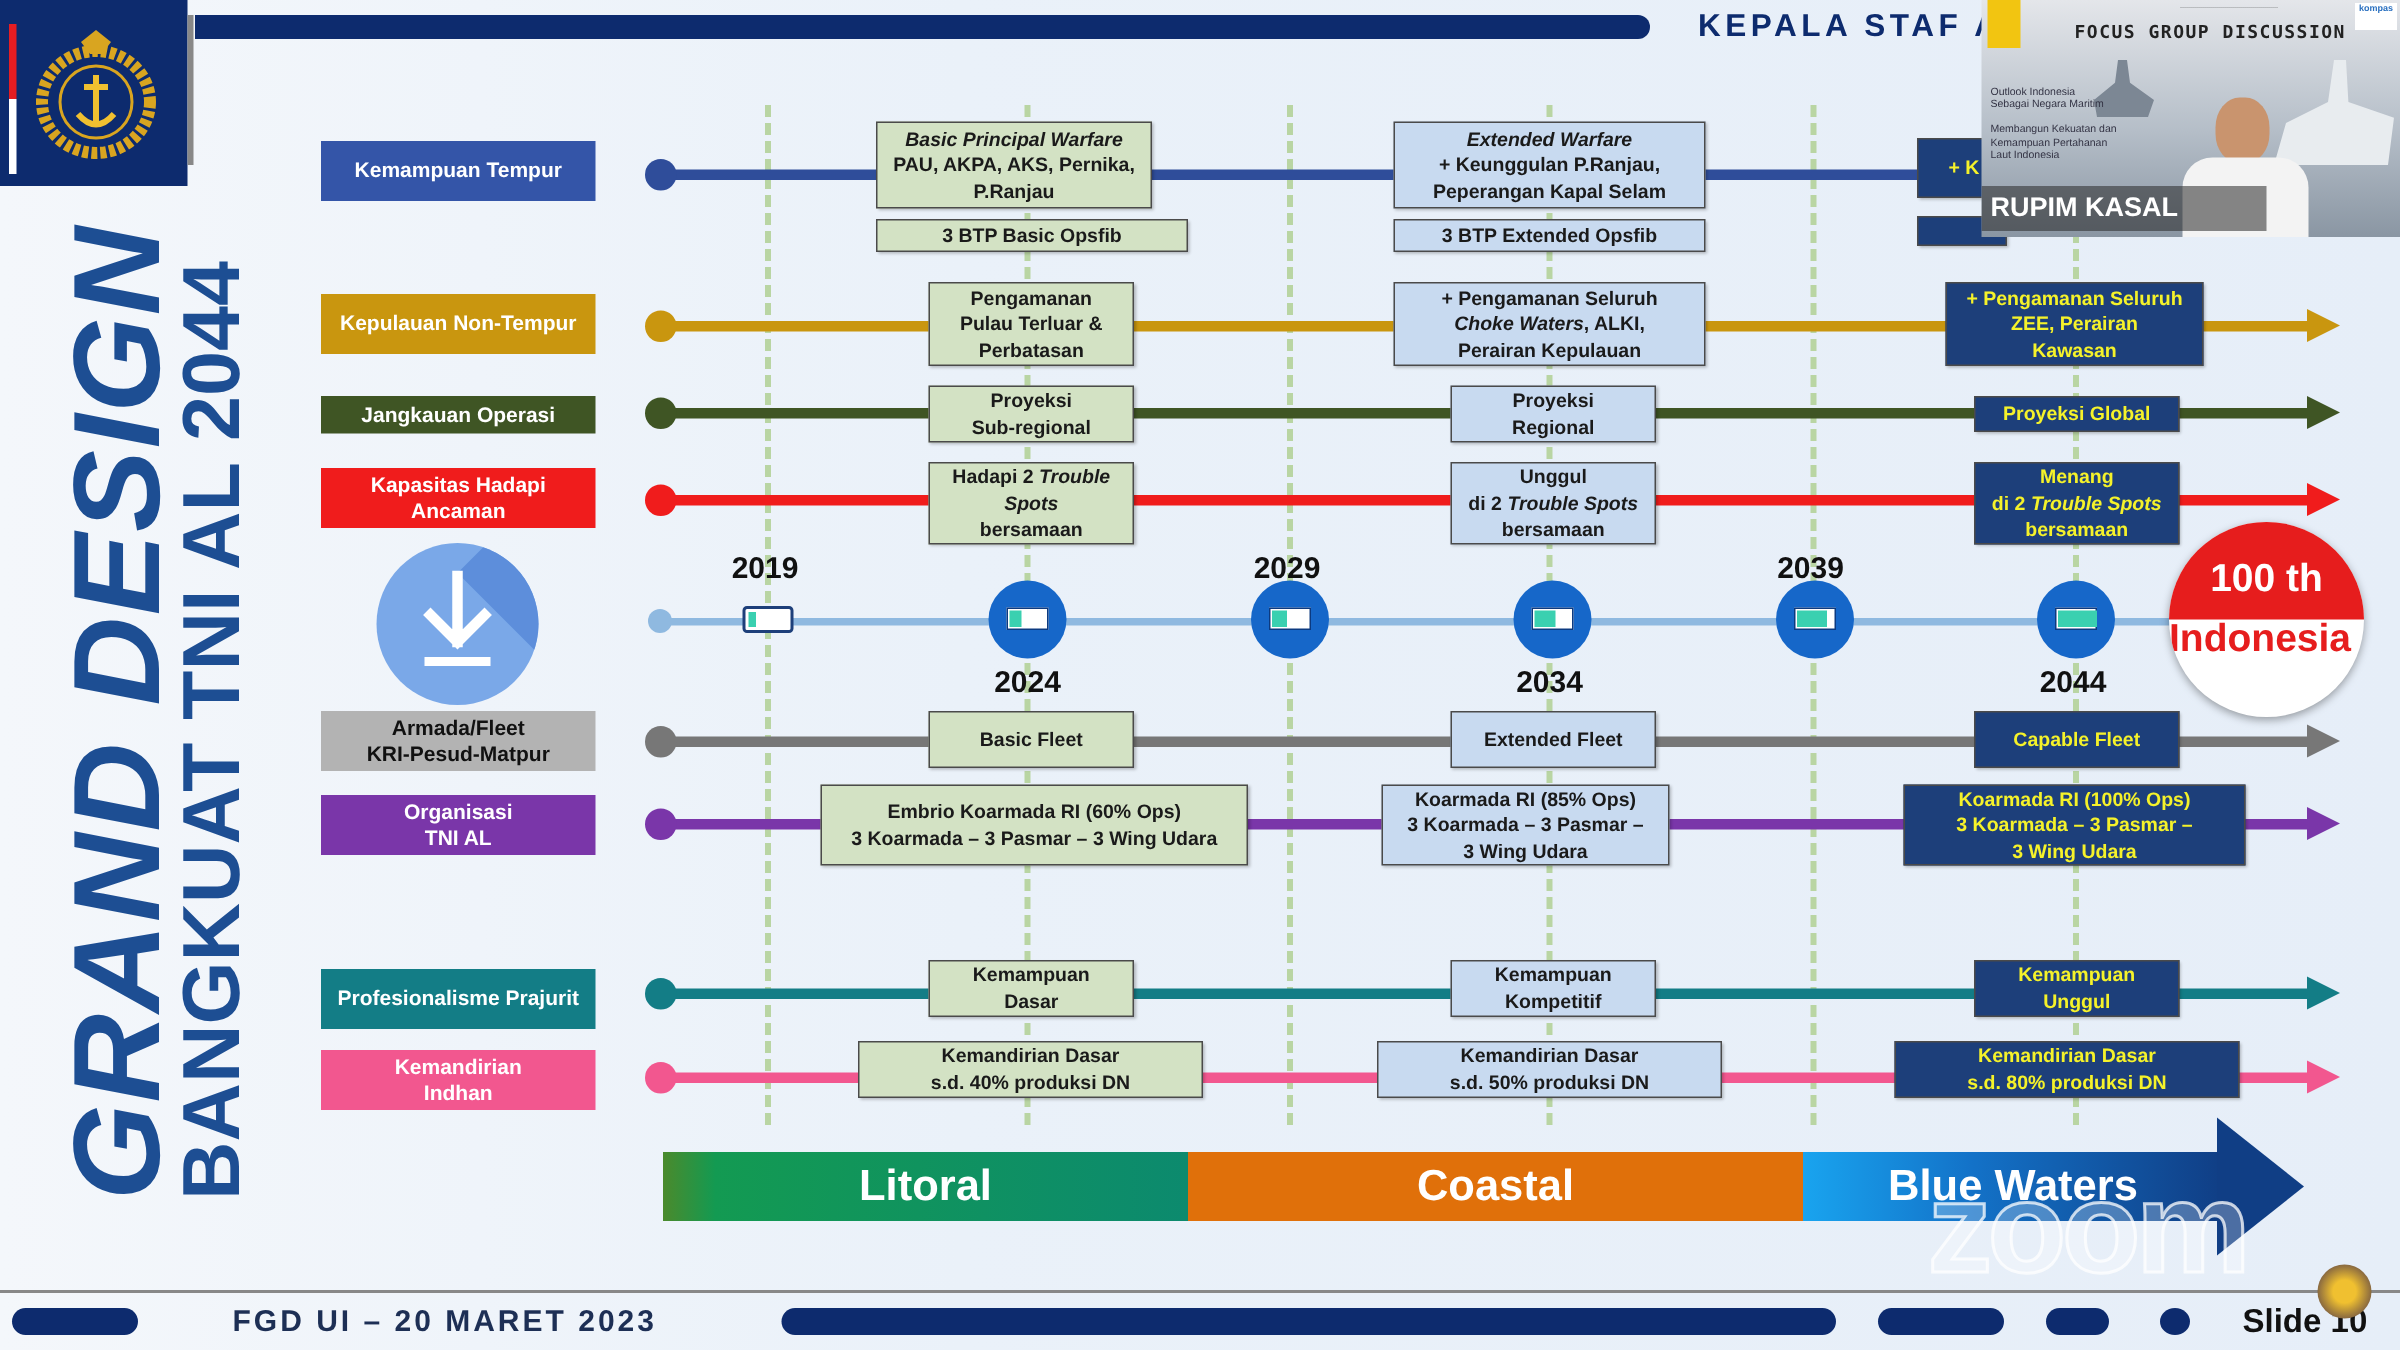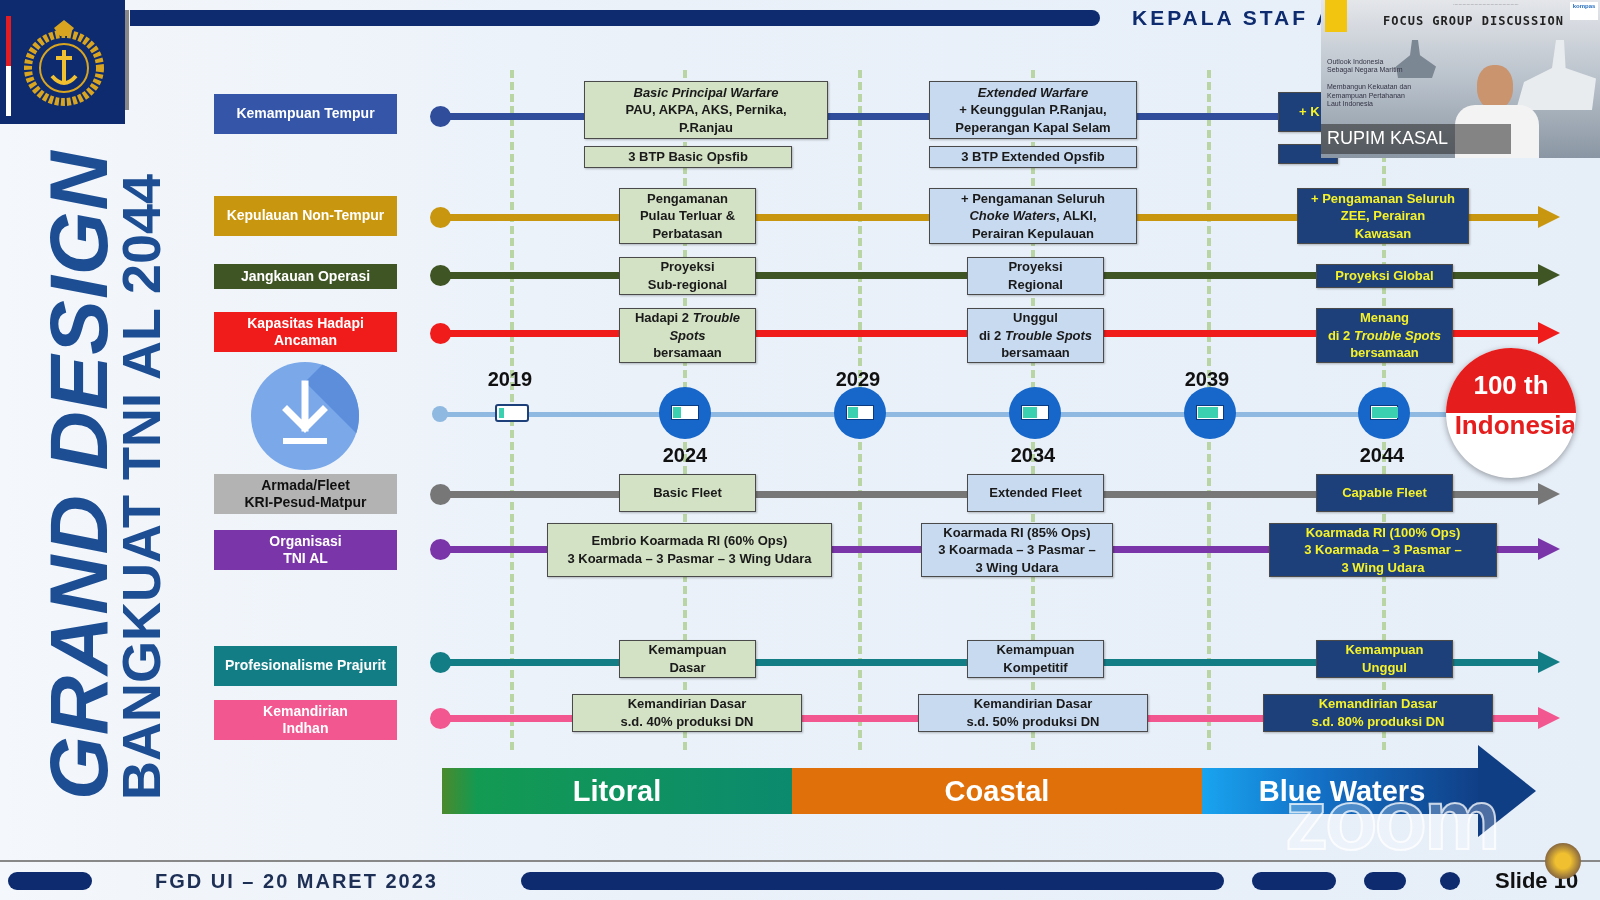--- a/index.html
+++ b/index.html
@@ -31,21 +31,21 @@
 .batt i{position:absolute;left:1px;top:1px;bottom:1px;background:#3ad0b0}
 #time-track{left:440px;top:412px;width:1030px;height:5px;background:#8fb9e0}
 #time-start{left:432px;top:406px;width:16px;height:16px;border-radius:50%;background:#8fb9e0}
 #batt2019{left:495px;top:404px;width:34px;height:18px;background:#fff;border:2px solid #1d3f7a;border-radius:3px}
 #batt2019 i{position:absolute;left:2px;top:2px;width:6px;bottom:2px;background:#3ad0b0}
 #download{left:251px;top:362px;width:108px;height:108px;border-radius:50%;background:#7aa8e8;overflow:hidden}
 #download .shade{position:absolute;left:54px;top:20px;width:120px;height:120px;background:#5d8edb;transform:rotate(-45deg);transform-origin:0 0}
 #hundred{left:1446px;top:348px;width:130px;height:130px;border-radius:50%;overflow:hidden;background:#fff;box-shadow:0 2px 6px rgba(0,0,0,.35)}
 #hundred .top{position:absolute;left:0;top:0;width:100%;height:50%;background:#e61d1d}
 #hundred .t1{position:absolute;width:100%;top:22px;text-align:center;color:#fff;font-weight:bold;font-size:26px}
-#hundred .t2{position:absolute;width:100%;top:62px;text-align:right;color:#e61d1d;font-weight:bold;font-size:26px}
+#hundred .t2{position:absolute;width:100%;top:62px;text-align:left;color:#e61d1d;font-weight:bold;font-size:26px}
 #phasebar{left:442px;top:768px;width:1040px;height:46px;display:flex}
 #phasebar div{display:flex;align-items:center;justify-content:center;color:#fff;font-weight:bold;font-size:29px}
 #ph1{width:410px;background:#e0700a}
 #ph2{width:350px;background:linear-gradient(90deg,#4b8a2c 0%,#139a52 10%,#0c8a6e 100%)}
 #ph3{width:280px;background:linear-gradient(90deg,#19a4ef 0%,#1372c8 40%,#103e85 100%)}
 #phase-arrow{left:1478px;top:745px;width:0;height:0;border-top:46px solid transparent;border-bottom:46px solid transparent;border-left:58px solid #103e85}
 #zoomwm{left:1285px;top:770px;font-size:86px;font-weight:bold;color:rgba(255,255,255,.25);-webkit-text-stroke:2px rgba(255,255,255,.75);letter-spacing:-3px}
 #footline{left:0;top:860px;width:1600px;height:2px;background:#888}
 .pill{position:absolute;top:872px;height:18px;border-radius:9px;background:#0d2b6e}
 #foot-text{left:155px;top:870px;font-size:20px;font-weight:bold;letter-spacing:2px;color:#1d2f55}
@@ -53,21 +53,21 @@
 #avatar{left:1545px;top:843px;width:36px;height:36px;border-radius:50%;background:radial-gradient(circle,#f0c030 30%,#8a6a40 70%)}
 #video{left:1321px;top:0;width:279px;height:158px;background:linear-gradient(180deg,#e4e6ea 0%,#b5bec8 55%,#8a96a3 100%);overflow:hidden}
 #video .yellowtag{position:absolute;left:4px;top:0;width:22px;height:32px;background:#f2c511}
 #video .fgd-small{position:absolute;left:60px;top:2px;width:210px;font-size:4px;color:#333;text-align:center}
 #video .fgd{position:absolute;left:62px;top:14px;font-size:12px;font-weight:bold;color:#222;letter-spacing:1px;font-family:"DejaVu Sans Mono",monospace}
 #video .ship{position:absolute;background:#7c8794}
 #video .person{position:absolute;left:130px;top:65px;width:90px;height:100px}
 #video .person .headp{position:absolute;left:26px;top:0;width:36px;height:44px;border-radius:45%;background:#c9946e}
 #video .person .body{position:absolute;left:4px;top:40px;width:84px;height:70px;background:#f3f3f3;border-radius:20px 20px 0 0}
 #video .name-strip{position:absolute;left:0;top:124px;width:190px;height:30px;background:rgba(40,40,40,.55)}
-#video .name{position:absolute;left:6px;top:128px;font-size:18px;font-weight:normal;color:#fff}
+#video .name{position:absolute;left:6px;top:128px;font-size:18px;font-weight:bold;color:#fff}
 #video .outlook{position:absolute;left:6px;top:58px;font-size:7px;color:#334;line-height:1.2;white-space:pre-line}
 #kompas{left:1570px;top:2px;width:28px;height:18px;background:#fff;font-size:6px;color:#2a70c0;font-weight:bold;text-align:center;line-height:9px}
 </style>
 </head>
 <body>
 
 <div id="topbar" class="abs"></div>
 <div id="logo" class="abs">
   <div class="flag-red"></div>
   <div class="flag-white"></div>
@@ -129,21 +129,21 @@
   </div>
 <div class="track" style="top: 659px; background: rgb(19, 125, 134);">
     <div class="dot" style="background: rgb(19, 125, 134);"></div>
     <div class="head" style="border-left-color: rgb(19, 125, 134);"></div>
   </div>
 <div class="track" style="top: 715px; background: rgb(242, 87, 143);">
     <div class="dot" style="background: rgb(242, 87, 143);"></div>
     <div class="head" style="border-left-color: rgb(242, 87, 143);"></div>
   </div>
 
-<div class="box g" style="left:584px;top:81px;width:244px;height:58px"><span><i>Basic Principal Warfare</i>
+<div class="box g" style="left:584px;top:81px;width:184px;height:58px"><span><i>Basic Principal Warfare</i>
 PAU, AKPA, AKS, Pernika,
 P.Ranjau</span></div>
 <div class="box g it" style="left:584px;top:146px;width:208px;height:22px"><span>3 BTP Basic Opsfib</span></div>
 <div class="box b" style="left:929px;top:81px;width:208px;height:58px"><span><i>Extended Warfare</i>
 + Keunggulan P.Ranjau,
 Peperangan Kapal Selam</span></div>
 <div class="box b it" style="left:929px;top:146px;width:208px;height:22px"><span>3 BTP Extended Opsfib</span></div>
 <div class="box d" style="left:1278px;top:92px;width:60px;height:40px;justify-content:flex-start;padding-left:20px"><span>+ K</span></div>
 <div class="box d it" style="left:1278px;top:144px;width:60px;height:20px"><span></span></div>
 

